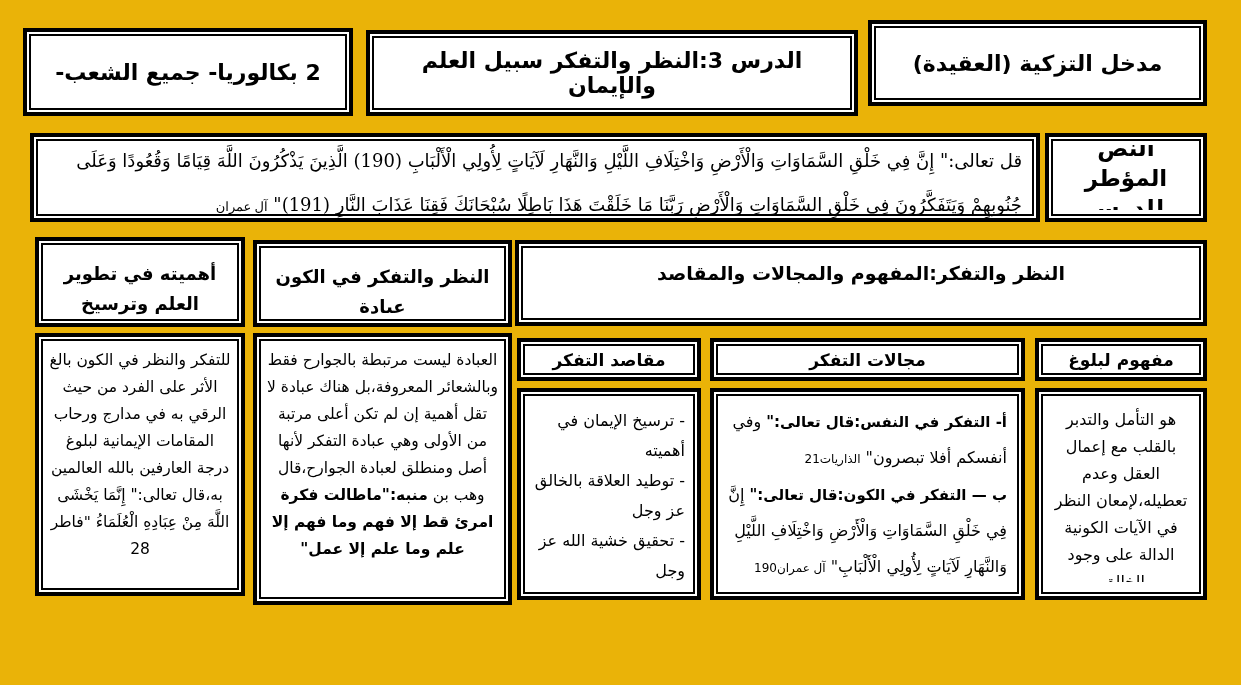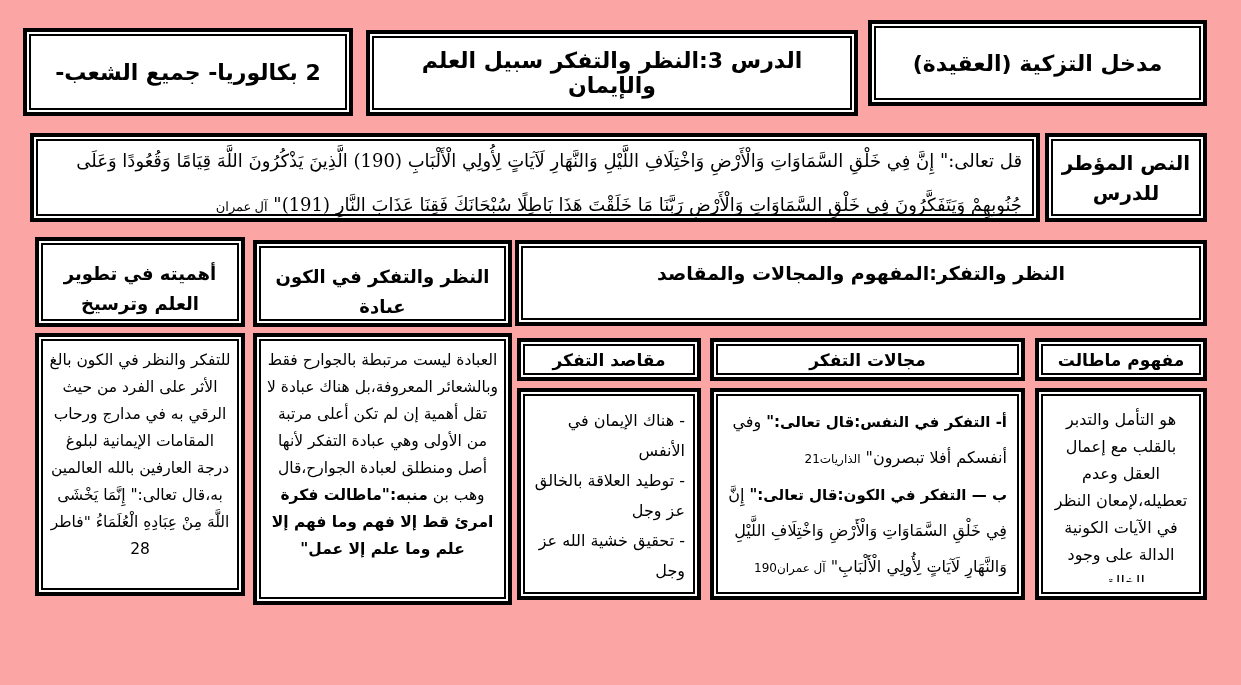--- a/index.html
+++ b/index.html
@@ -1,21 +1,21 @@
 <!DOCTYPE html>
 <html lang="ar" dir="rtl"><head>
 <meta charset="utf-8">
 <style>
   * { box-sizing: border-box; margin: 0; padding: 0; }
   html, body { background: #ffffff; }
   .sheet {
     position: relative;
     width: 1241px;
     height: 685px;
-    background: #fca5a5;
+    background: #eab308;
     color: #000000;
     direction: rtl;
     font-family: "DejaVu Sans", sans-serif;
     overflow: hidden;
   }
   
   .dbox {
     position: absolute;
     border: 4px solid #000000;
     background: #ffffff;
@@ -75,21 +75,21 @@
   </div>
 
   <div class="dbox" style="left:868px; top:20px; width:339px; height:86px;">
     <div class="pad center-v">
       <span class="deco">مدخل التزكية (العقيدة)</span>
     </div>
   </div>
 
   <div class="dbox" style="left:1045px; top:133px; width:162px; height:89px;">
     <div class="pad center-v">
-      <span class="hdr preline" style="font-size:20px; line-height:30px;">النص المؤطر
+      <span class="hdr preline" style="font-size:23px; line-height:30px;">النص المؤطر
 للدرس</span>
     </div>
   </div>
 
   <div class="dbox" style="left:30px; top:133px; width:1010px; height:89px;">
     <div class="verse-text">
       <div class="quran" style="white-space:nowrap;">قل تعالى:" إِنَّ فِي خَلْقِ السَّمَاوَاتِ وَالْأَرْضِ وَاخْتِلَافِ اللَّيْلِ وَالنَّهَارِ لَآيَاتٍ لِأُولِي الْأَلْبَابِ (190) الَّذِينَ يَذْكُرُونَ اللَّهَ قِيَامًا وَقُعُودًا وَعَلَى</div>
       <div style="white-space:nowrap;"><span class="quran">جُنُوبِهِمْ وَيَتَفَكَّرُونَ فِي خَلْقِ السَّمَاوَاتِ وَالْأَرْضِ رَبَّنَا مَا خَلَقْتَ هَذَا بَاطِلًا سُبْحَانَكَ فَقِنَا عَذَابَ النَّارِ (191)" </span><span class="quran small-src">آل عمران</span></div>
     </div>
   </div>
@@ -102,21 +102,21 @@
   <div class="dbox" style="left:253px; top:240px; width:259px; height:87px;">
     <div class="pad top-text preline" style="font-size:18px; line-height:30px;">النظر والتفكر في الكون
 عبادة</div>
   </div>
 
   <div class="dbox" style="left:515px; top:240px; width:692px; height:86px;">
     <div class="pad top-text" style="font-size:19px;">النظر والتفكر:المفهوم والمجالات والمقاصد</div>
   </div>
 
   <div class="dbox" style="left:1035px; top:338px; width:172px; height:43px;">
-    <div class="pad center-v hdr" style="font-size:17px; inset:4px 8px;">مفهوم ماطالت</div>
+    <div class="pad center-v hdr" style="font-size:17px; inset:4px 8px;">مفهوم لبلوغ</div>
   </div>
 
   <div class="dbox" style="left:517px; top:338px; width:184px; height:43px;">
     <div class="pad center-v hdr" style="font-size:17px; inset:4px 8px;">مقاصد التفكر</div>
   </div>
 
   <div class="dbox" style="left:710px; top:338px; width:315px; height:43px;">
     <div class="pad center-v hdr" style="font-size:17px; inset:4px 8px;">مجالات التفكر</div>
   </div>
 
@@ -127,21 +127,21 @@
   </div>
 
   <div class="dbox" style="left:253px; top:333px; width:259px; height:272px;">
     <div class="pad body-center" style="font-size:15.5px; line-height:27px; inset:10px 10px;">
       <span>العبادة ليست مرتبطة بالجوارح فقط وبالشعائر المعروفة،بل هناك عبادة لا تقل أهمية إن لم تكن أعلى مرتبة من الأولى وهي عبادة التفكر لأنها أصل ومنطلق لعبادة الجوارح،قال وهب بن </span><span class="hdr">منبه:"ماطالت فكرة امرئ قط إلا فهم وما فهم إلا علم وما علم إلا عمل"</span>
     </div>
   </div>
 
   <div class="dbox" style="left:517px; top:388px; width:184px; height:212px;">
     <div class="pad body-right" style="font-size:16px; line-height:30px; inset:14px 12px;">
-      <div>- هناك الإيمان في الأنفس</div>
+      <div>- ترسيخ الإيمان في أهميته</div>
       <div>- توطيد العلاقة بالخالق عز وجل</div>
       <div>- تحقيق خشية الله عز وجل</div>
     </div>
   </div>
 
   <div class="dbox" style="left:710px; top:388px; width:315px; height:212px;">
     <div class="pad body-right" style="font-size:15px; line-height:35px; inset:12px 14px;">
       <span class="hdr">أ- التفكر في النفس:قال تعالى:"</span><span class="quran" style="font-size:16px;"> وفي أنفسكم أفلا تبصرون" </span><span class="tiny-src">الذاريات21</span>
       <br>
       <span class="hdr">ب — التفكر في الكون:قال تعالى:"</span><span class="quran" style="font-size:16px;"> إِنَّ فِي خَلْقِ السَّمَاوَاتِ وَالْأَرْضِ وَاخْتِلَافِ اللَّيْلِ وَالنَّهَارِ لَآيَاتٍ لِأُولِي الْأَلْبَابِ" </span><span class="tiny-src">آل عمران190</span>

